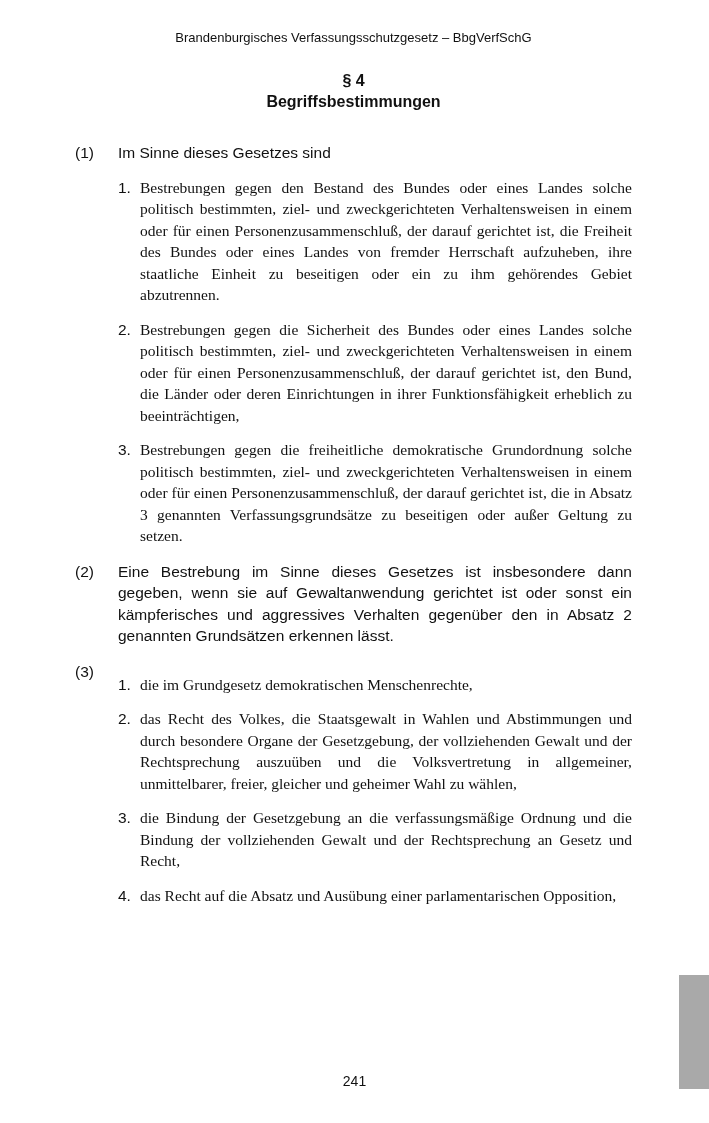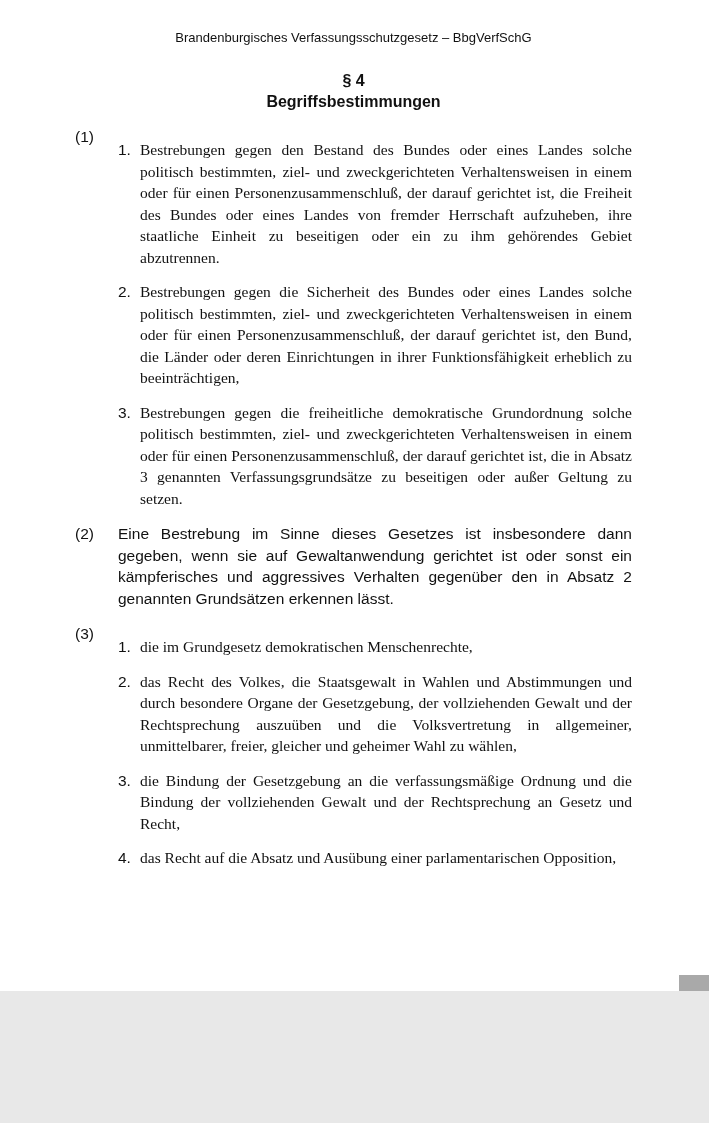--- a/index.html
+++ b/index.html
@@ -2,21 +2,21 @@
 <html lang="de"><head>
 <meta charset="utf-8">
 <style>
   * { margin: 0; padding: 0; box-sizing: border-box; }
   html, body { background: #e8e8e8; }
   body { font-family: "Liberation Sans", sans-serif; }
 
   .page {
     position: relative;
     width: 709px;
-    height: 991px;
+    height: 1123px;
     margin: 0 auto;
     background: #ffffff;
     color: #111111;
     overflow: hidden;
     padding: 30px 77px 0 75px;
     font-size: 15.5px;
     line-height: 21.5px;
   }
 
   .running-header {
@@ -31,21 +31,21 @@
     font-weight: bold;
     font-size: 16px;
     line-height: 21px;
   }
 
   .section-title {
     text-align: center;
     font-weight: bold;
     font-size: 16px;
     line-height: 21px;
-    margin-bottom: 14px;
+    margin-bottom: 30px;
   }
 
   .para {
     display: flex;
     margin-top: 14px;
   }
 
   .para-label {
     flex: 0 0 43px;
     width: 43px;
@@ -103,20 +103,21 @@
 
   <div class="running-header">Brandenburgisches Verfassungsschutzgesetz – BbgVerfSchG</div>
 
   <div class="section-number">§ 4</div>
 
   <div class="section-title">Begriffsbestimmungen</div>
 
   <div class="para">
     <div class="para-label">(1)</div>
     <div class="para-body">
+      <div class="para-text">Im Sinne dieses Gesetzes sind</div>
 
       <div class="item" style="margin-top:13px;">
         <div class="item-num">1.</div>
         <div class="item-text">Bestrebungen gegen den Bestand des Bundes oder eines Landes solche politisch bestimmten, ziel- und zweckgerichteten Verhaltensweisen in einem oder für einen Personenzusammenschluß, der darauf gerichtet ist, die Freiheit des Bundes oder eines Landes von fremder Herrschaft aufzuheben, ihre staatliche Einheit zu beseitigen oder ein zu ihm gehörendes Gebiet abzutrennen.</div>
       </div>
 
       <div class="item">
         <div class="item-num">2.</div>
         <div class="item-text">Bestrebungen gegen die Sicherheit des Bundes oder eines Landes solche politisch bestimmten, ziel- und zweckgerichteten Verhaltensweisen in einem oder für einen Personenzusammenschluß, der darauf gerichtet ist, den Bund, die Länder oder deren Einrichtungen in ihrer Funktionsfähigkeit erheblich zu beeinträchtigen,</div>
       </div>

